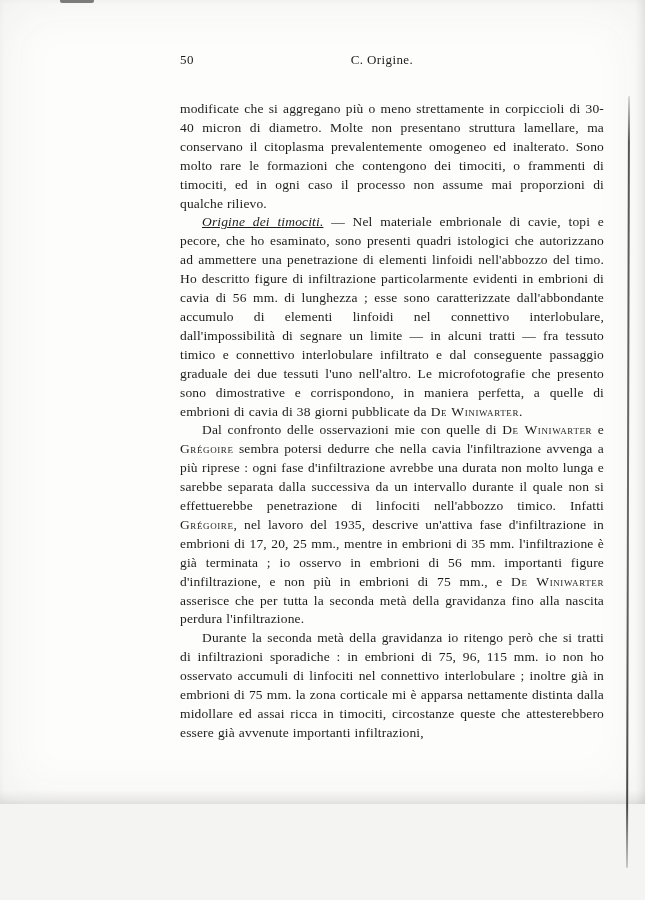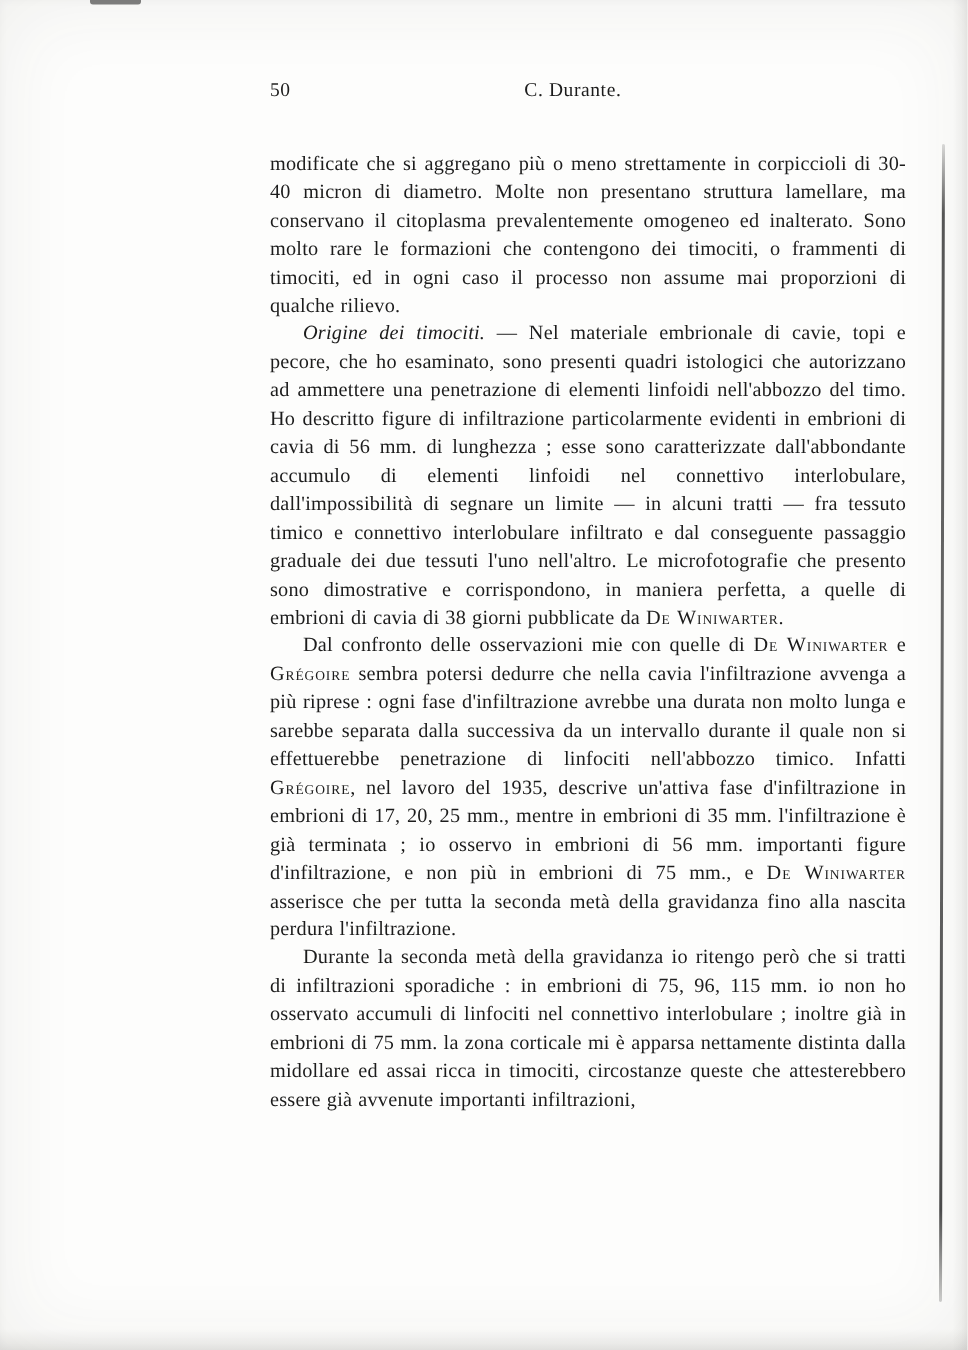--- a/index.html
+++ b/index.html
@@ -10,21 +10,21 @@
     margin:0;
     padding:0;
     width:645px;
     height:900px;
     overflow:hidden;
     background:#f4f4f2;
   }
   .page{
     position:relative;
     width:645px;
-    height:900px;
+    height:804px;
     background:var(--paper);
     box-shadow:inset 0 0 55px rgba(60,55,45,0.07), inset 0 0 6px rgba(0,0,0,0.04);
     font-family:"Liberation Serif","DejaVu Serif",serif;
     color:var(--ink);
   }
   
   .scan-line-right{
     position:absolute;
     left:627px;
     top:96px;
@@ -102,37 +102,37 @@
     text-indent:22px;
   }
   .heading{
     margin:13px 0 13px 0;
     text-align:center;
     font-variant:small-caps;
     letter-spacing:1.3px;
     font-size:13px;
     text-indent:0;
   }
-  .ital{ font-style:italic; }
+  .ital{ font-style:italic;text-decoration:underline; }
   .scaps{ font-variant:small-caps; letter-spacing:0.6px; }
 </style>
 </head>
 <body>
 
 <div class="page">
 
   <div class="scan-mark-top"></div>
   <div class="scan-line-right"></div>
   <div class="scan-shade-bottom"></div>
   <div class="scan-shade-right"></div>
 
   <div class="text-col">
     <div class="header-row">
       <span class="page-num">50</span>
-      <span class="running-head">C. Durante.</span>
+      <span class="running-head">C. Origine.</span>
     </div>
 
     <div class="text-flow">
         <p class="para"><span>modificate che si aggregano più o meno strettamente in corpiccioli di 30-40 micron di diametro. Molte non presentano struttura lamellare, ma conservano il citoplasma prevalentemente omogeneo ed inalterato. Sono molto rare le formazioni che contengono dei timociti, o frammenti di timociti, ed in ogni caso il processo non assume mai proporzioni di qualche rilievo.</span></p>
         <p class="para indent"><span class="ital">Origine dei timociti.</span><span> — Nel materiale embrionale di cavie, topi e pecore, che ho esaminato, sono presenti quadri istologici che autorizzano ad ammettere una penetrazione di elementi linfoidi nell'abbozzo del timo. Ho descritto figure di infiltrazione particolarmente evidenti in embrioni di cavia di 56 mm. di lunghezza ; esse sono caratterizzate dall'abbondante accumulo di elementi linfoidi nel connettivo interlobulare, dall'impossibilità di segnare un limite — in alcuni tratti — fra tessuto timico e connettivo interlobulare infiltrato e dal conseguente passaggio graduale dei due tessuti l'uno nell'altro. Le microfotografie che presento sono dimostrative e corrispondono, in maniera perfetta, a quelle di embrioni di cavia di 38 giorni pubblicate da </span><span class="scaps">De Winiwarter</span><span>.</span></p>
         <p class="para indent"><span>Dal confronto delle osservazioni mie con quelle di </span><span class="scaps">De Winiwarter</span><span> e </span><span class="scaps">Grégoire</span><span> sembra potersi dedurre che nella cavia l'infiltrazione avvenga a più riprese : ogni fase d'infiltrazione avrebbe una durata non molto lunga e sarebbe separata dalla successiva da un intervallo durante il quale non si effettuerebbe penetrazione di linfociti nell'abbozzo timico. Infatti </span><span class="scaps">Grégoire</span><span>, nel lavoro del 1935, descrive un'attiva fase d'infiltrazione in embrioni di 17, 20, 25 mm., mentre in embrioni di 35 mm. l'infiltrazione è già terminata ; io osservo in embrioni di 56 mm. importanti figure d'infiltrazione, e non più in embrioni di 75 mm., e </span><span class="scaps">De Winiwarter</span><span> asserisce che per tutta la seconda metà della gravidanza fino alla nascita perdura l'infiltrazione.</span></p>
         <p class="para indent"><span>Durante la seconda metà della gravidanza io ritengo però che si tratti di infiltrazioni sporadiche : in embrioni di 75, 96, 115 mm. io non ho osservato accumuli di linfociti nel connettivo interlobulare ; inoltre già in embrioni di 75 mm. la zona corticale mi è apparsa nettamente distinta dalla midollare ed assai ricca in timociti, circostanze queste che attesterebbero essere già avvenute importanti infiltrazioni,</span></p>
       </div>
   </div>
 

